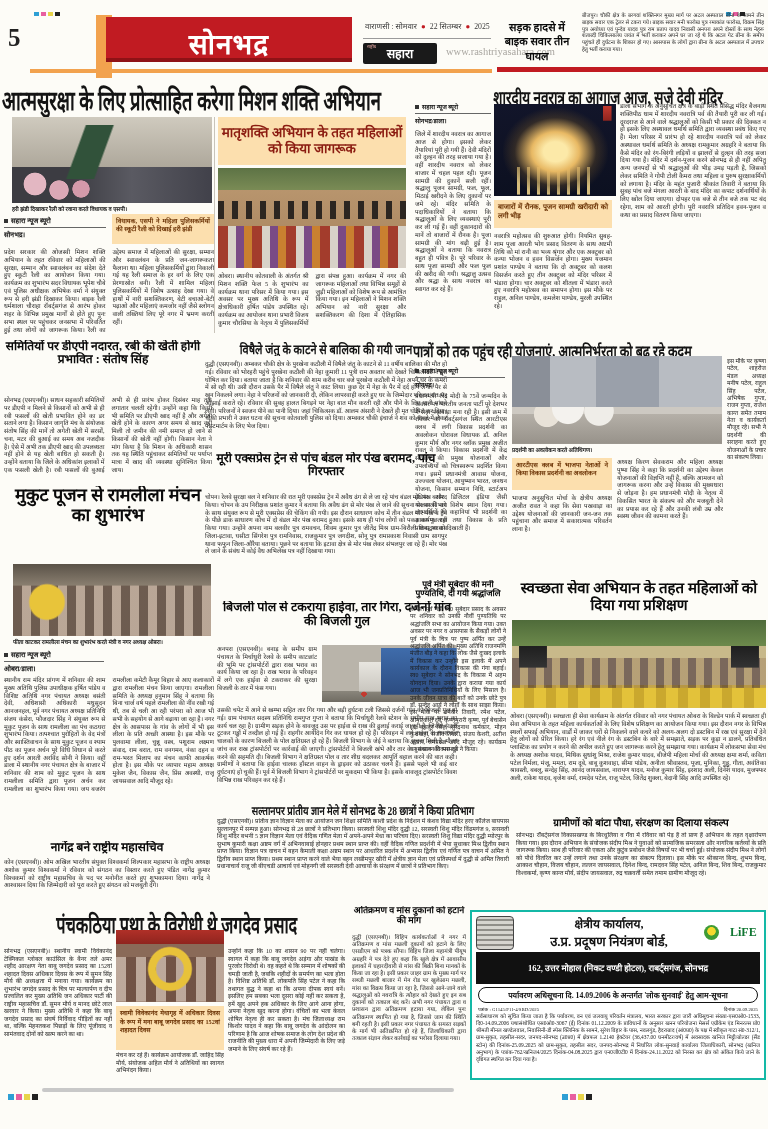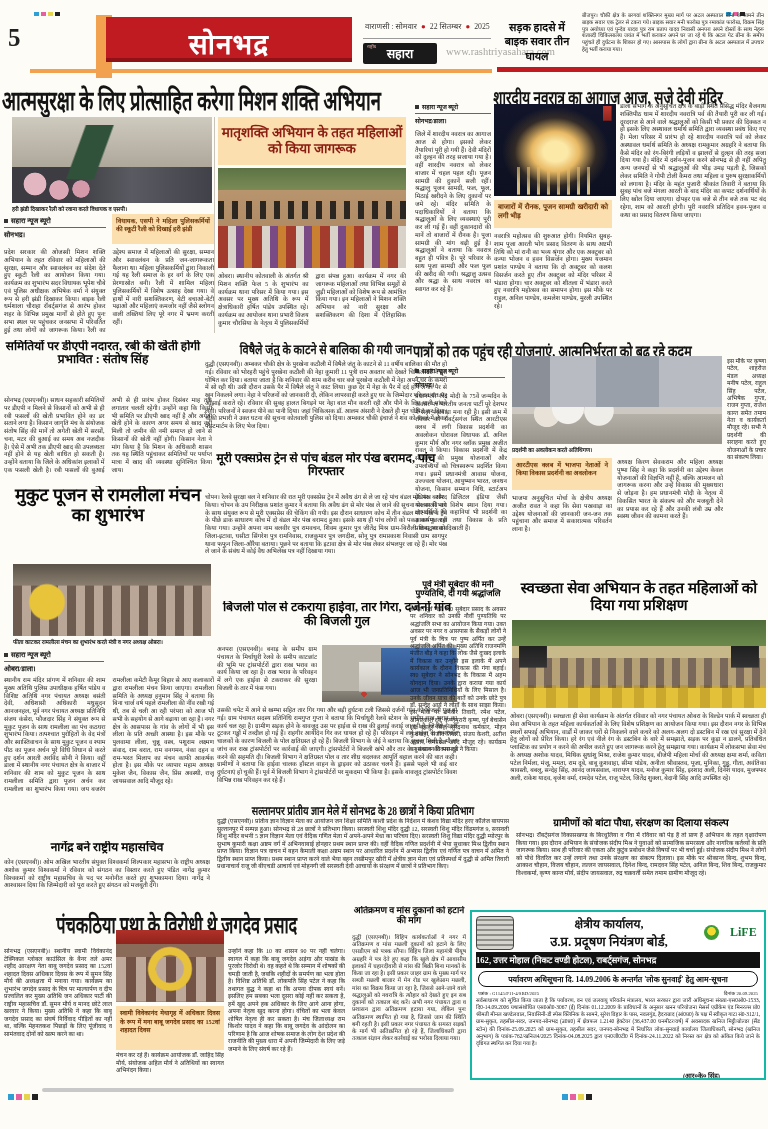--- a/index.html
+++ b/index.html
@@ -230,21 +230,21 @@
       <div style="width:36px;height:32px;border:1px solid #444;border-radius:4px;background:repeating-linear-gradient(0deg,#d6d4cf 0 3px,#908e89 3px 5px);flex:0 0 auto;"></div>
       <div style="flex:1;text-align:center;">
         <div style="font-size:12px;font-weight:800;">क्षेत्रीय कार्यालय,</div>
         <div style="font-size:13px;font-weight:800;">उ.प्र. प्रदूषण नियंत्रण बोर्ड,</div>
       </div>
       <div style="width:56px;display:flex;align-items:center;gap:11px;flex:0 0 auto;">
         <span style="width:15px;height:15px;border-radius:50%;background:radial-gradient(circle at 50% 42%,#f5d92e 0 34%,#3f9c35 40% 100%);display:inline-block;"></span>
         <span style="font-size:12px;font-weight:800;color:#173;">LiFE</span>
       </div>
     </div>
-    <div style="background:#111;color:#fff;font-size:8.6px;font-weight:700;text-align:left;padding:2px 0;margin-top:2px;">162, उत्तर मोहाल (निकट वण्डी होटल), राबर्ट्सगंज, सोनभद्र</div>
+    <div style="background:#111;color:#fff;font-size:8.6px;font-weight:700;text-align:center;padding:10px 0;margin-top:2px;">162, उत्तर मोहाल (निकट वण्डी होटल), राबर्ट्सगंज, सोनभद्र</div>
     <div style="border:1.5px solid #111;border-radius:10px;font-size:7.8px;font-weight:800;text-align:center;padding:2px 4px;margin:3px 2px;">पर्यावरण अधिसूचना दि. 14.09.2006 के अन्तर्गत 'लोक सुनवाई' हेतु आम-सूचना</div>
     <div style="display:flex;justify-content:space-between;font-size:4.8px;color:#222;margin:1px 2px;">
       <span>पत्रांक : G1145/P11-4/SBD/2025</span>
       <span>दिनांक 20.09.2025</span>
     </div>
     <div style="font-size:5.4px;line-height:1.32;text-align:justify;color:#1a1a1a;height:74px;overflow:hidden;">सर्वसाधारण को सूचित किया जाता है कि पर्यावरण, वन एवं जलवायु परिवर्तन मंत्रालय, भारत सरकार द्वारा जारी अधिसूचना संख्या-एस0ओ0-1533, दि0-14.09.2006 यथासंशोधित एस0ओ0-3067 (ई) दिनांक 01.12.2009 के प्राविधानों के अनुसार खनन परियोजना मेसर्स एग्रीकेम एंड मिनरल्स प्रो0 श्रीमती मीनल खण्डेलवाल, निवासिनी-डी स्पेस क्लिनिक के सामने, सुरेश विहार के पास, नवलगुंड, हैदराबाद (आं0प्र0) के पक्ष में स्वीकृत गाटा सं0-312/1, ग्राम-सुकृत, तहसील-सदर, जनपद-सोनभद्र (उ0प्र0) में क्षेत्रफल 1.2140 हेक्टेयर (36,437.00 घनमीटर/वर्ष) में अवसादक खनिज मिट्टी/बोल्डर (सैंड स्टोन) की दिनांक-25.09.2025 को ग्राम-सुकृत, तहसील सदर, जनपद-सोनभद्र में निर्धारित लोक-सुनवाई कार्यालय जिलाधिकारी, सोनभद्र (खनिज अनुभाग) के पत्रांक-762/खनिज4/2025 दिनांक-04.08.2025 द्वारा एन0जी0टी0 में दिनांक-24.11.2022 को निरस्त कर क्षेत्र को अंकित किये जाने के दृष्टिगत स्थगित कर दिया गया है।</div>
     <div style="text-align:right;padding-right:40px;">
       <div style="font-size:6.6px;font-weight:700;">(आर०के० सिंह)</div>
 
     </div>

